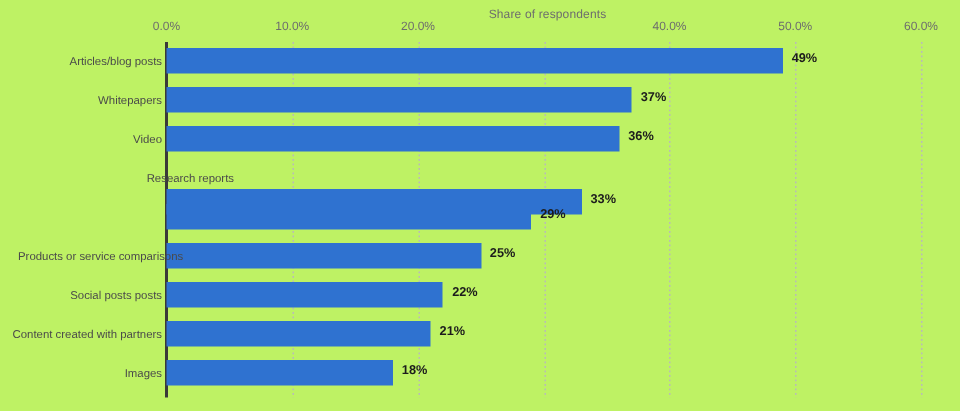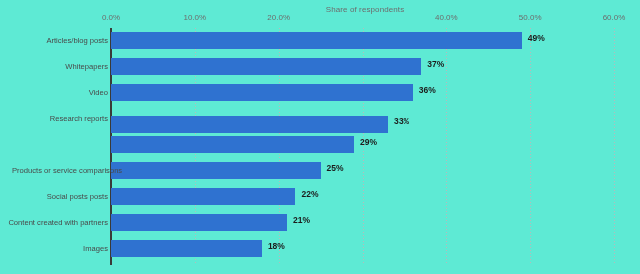--- a/index.html
+++ b/index.html
@@ -11,21 +11,21 @@
     height: 274px;
     background: #fdfdfd;
     font-family: "Liberation Sans", sans-serif;
     overflow: hidden;
   }
 
   #chart-root {
     position: relative;
     width: 640px;
     height: 274px;
-    background: #5eead4;
+    background: #bef264;
   }
 
   
   .axis-title {
     position: absolute;
     top: 5px;
     left: 0;
     width: 640px;
     text-align: center;
     font-size: 8px;
@@ -147,21 +147,21 @@
         <div class="bar-value" style="left: 416.783px;">49%</div>
       </div>
       <div class="row" style="top: 30px; width: 503px; padding-left: 16px;">
         <div class="bar" title="Whitepapers 37%" style="width: 310.183px; background: rgb(47, 114, 208);"></div>
         <div class="bar-value" style="left: 316.183px;">37%</div>
       </div>
       <div class="row" style="top: 56px; width: 503px;">
         <div class="bar" title="Video 36%" style="width: 301.8px; background: rgb(47, 114, 208);"></div>
         <div class="bar-value" style="left: 307.8px;">36%</div>
       </div>
-      <div class="row" style="top: 88px; width: 503px; font-family: Liberation Mono, monospace;">
+      <div class="row" style="top: 98px; width: 503px;">
         <div class="bar" title="Research reports 33%" style="width: 276.65px; background: rgb(47, 114, 208);"></div>
         <div class="bar-value" style="left: 282.65px;">33%</div>
       </div>
       <div class="row" style="top: 108px; width: 503px;">
         <div class="bar" title="Webinars 29%" style="width: 243.117px; background: rgb(47, 114, 208);"></div>
         <div class="bar-value" style="left: 249.117px;">29%</div>
       </div>
       <div class="row" style="top: 134px; width: 503px;">
         <div class="bar" title="Products or service comparisons 25%" style="width: 209.583px; background: rgb(47, 114, 208);"></div>
         <div class="bar-value" style="left: 215.583px;">25%</div>
@@ -176,18 +176,18 @@
       </div>
       <div class="row" style="top: 212px; width: 503px;">
         <div class="bar" title="Images 18%" style="width: 150.9px; background: rgb(47, 114, 208);"></div>
         <div class="bar-value" style="left: 156.9px;">18%</div>
       </div>
     </div>
 
 <div class="cat-label-wrap" style="top: 32px; text-align: right;">Articles/blog posts</div>
     <div class="cat-label-wrap" style="top: 58px;">Whitepapers</div>
     <div class="cat-label-wrap" style="top: 84px;">Video</div>
-    <div class="cat-label-wrap" style="top: 110px;">Research reports</div>
+    <div class="cat-label-wrap" style="top: 110px; padding-left: 48px;">Research reports</div>
     <div class="cat-label-wrap" style="top: 162px; padding-left: 12px;">Products or service comparisons</div>
     <div class="cat-label-wrap" style="top: 188px;">Social posts posts</div>
     <div class="cat-label-wrap" style="top: 214px;">Content created with partners</div>
     <div class="cat-label-wrap" style="top: 240px;">Images</div>
   </div>
 
 </body></html>

